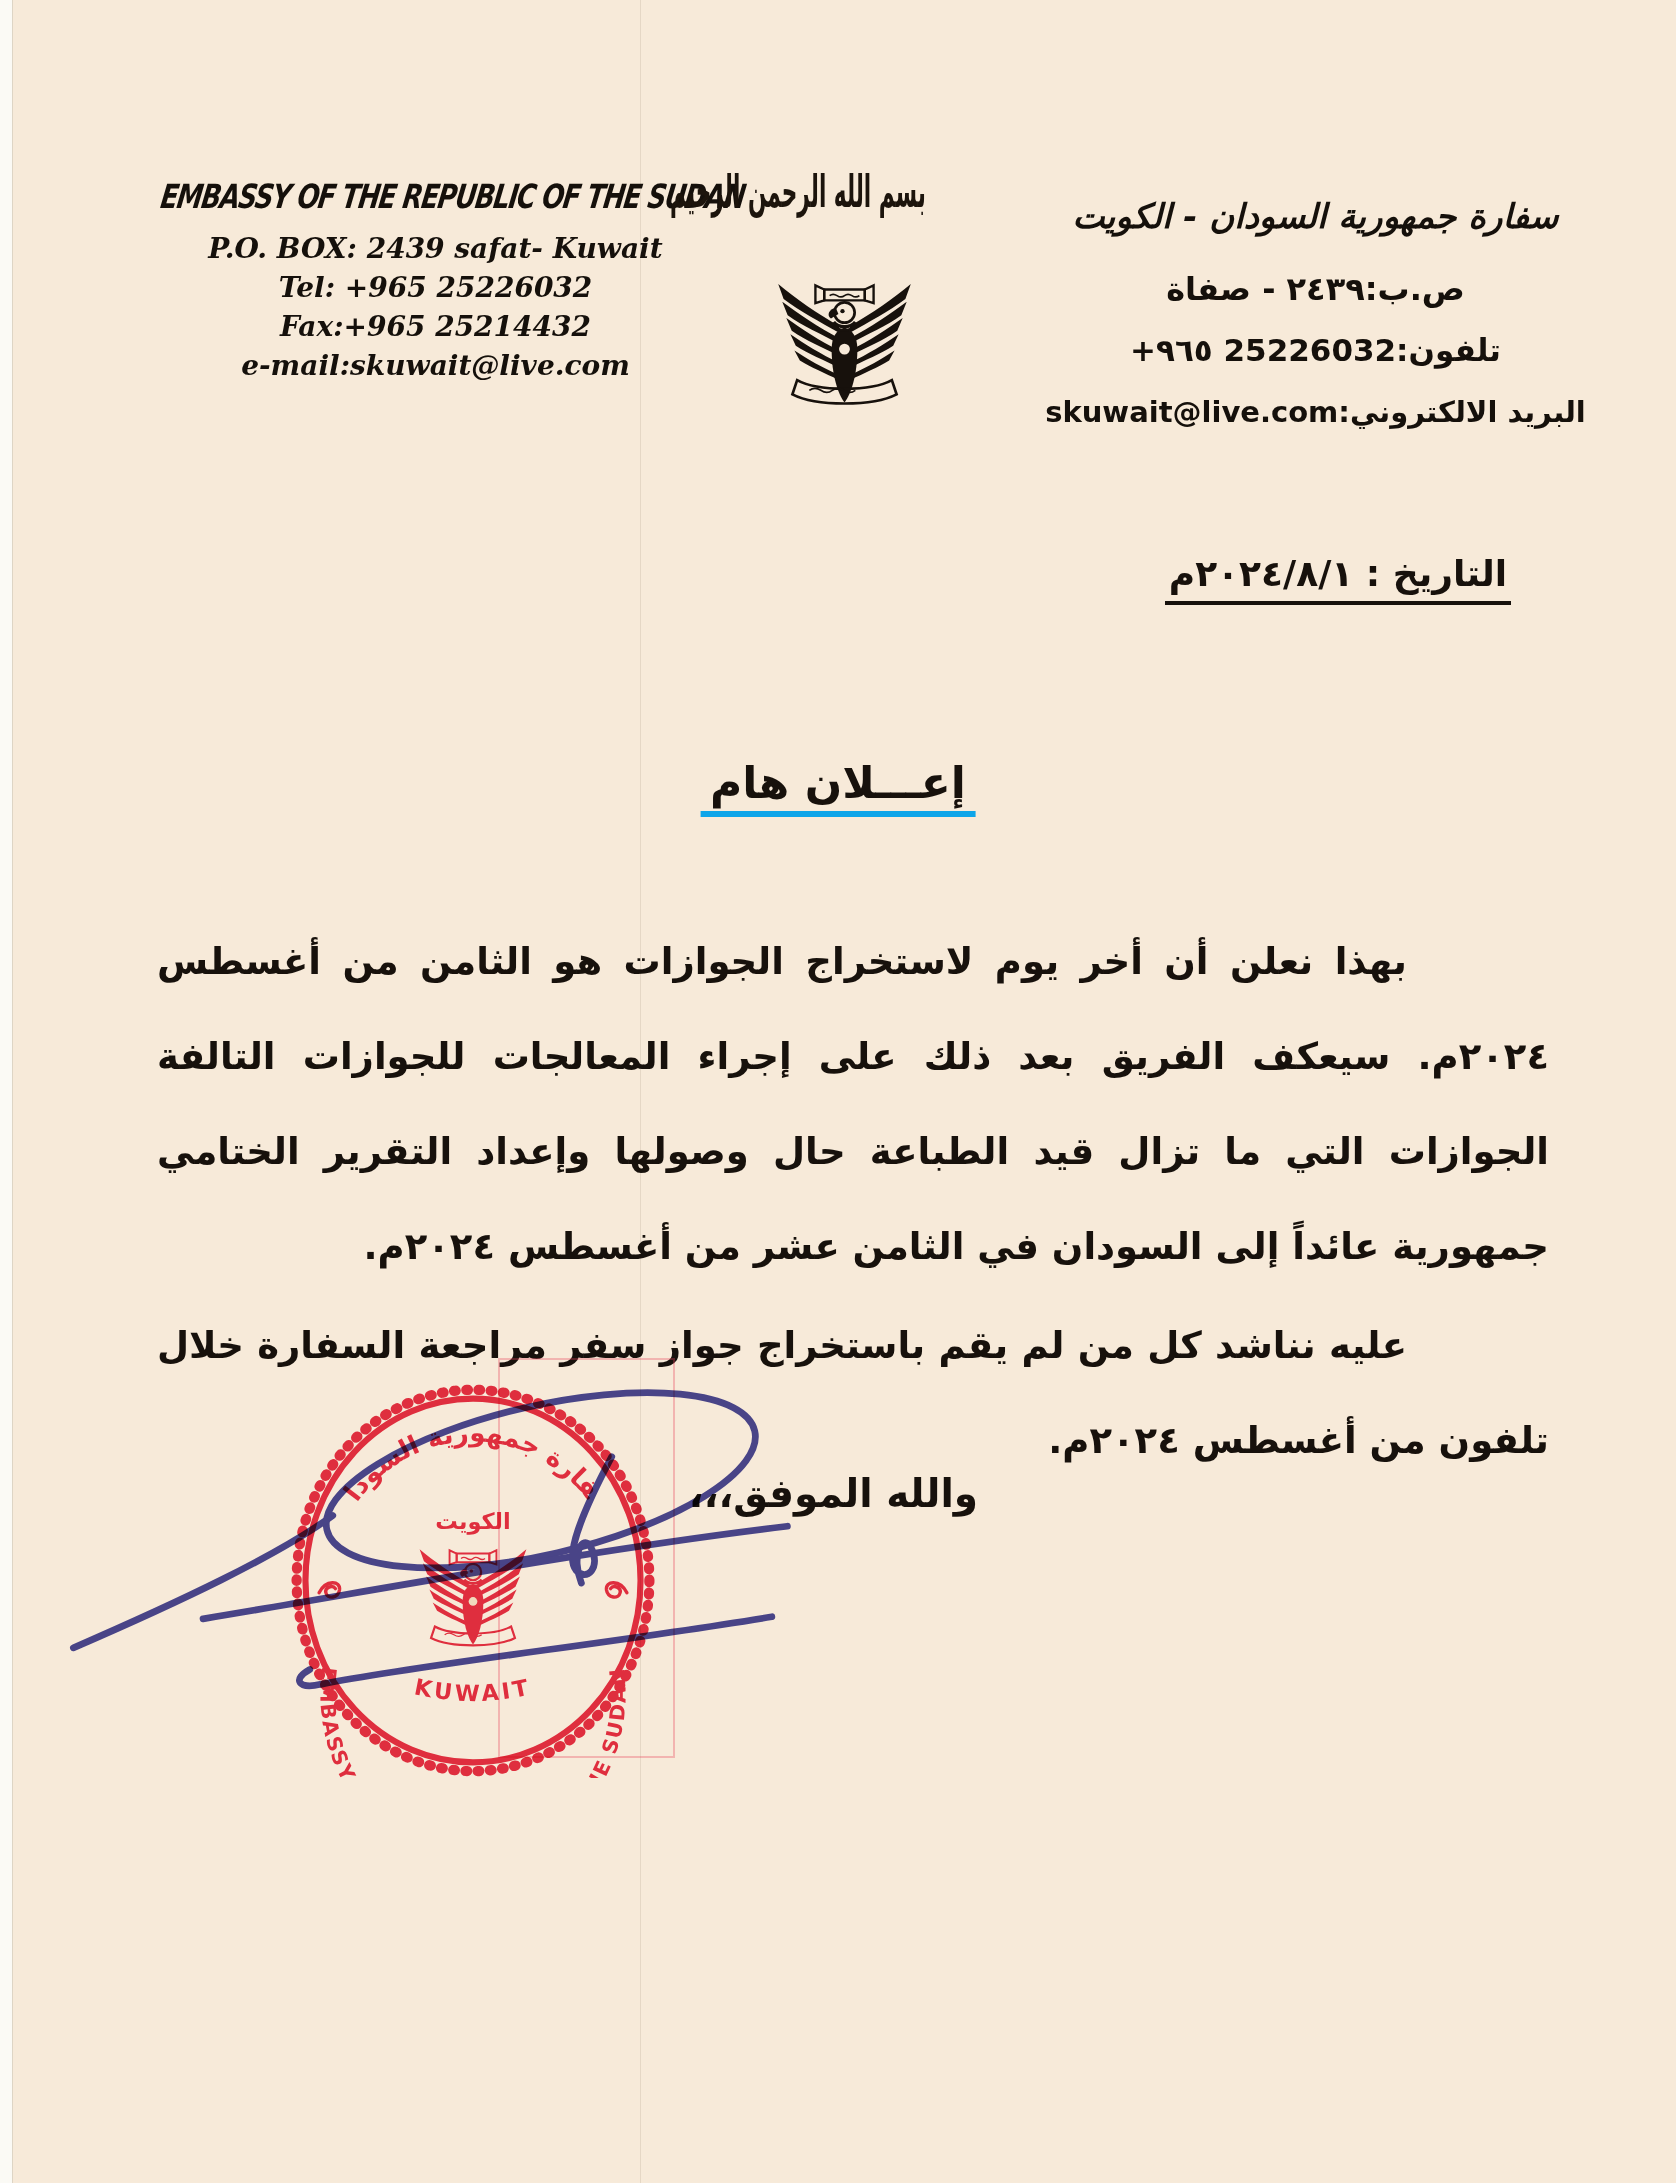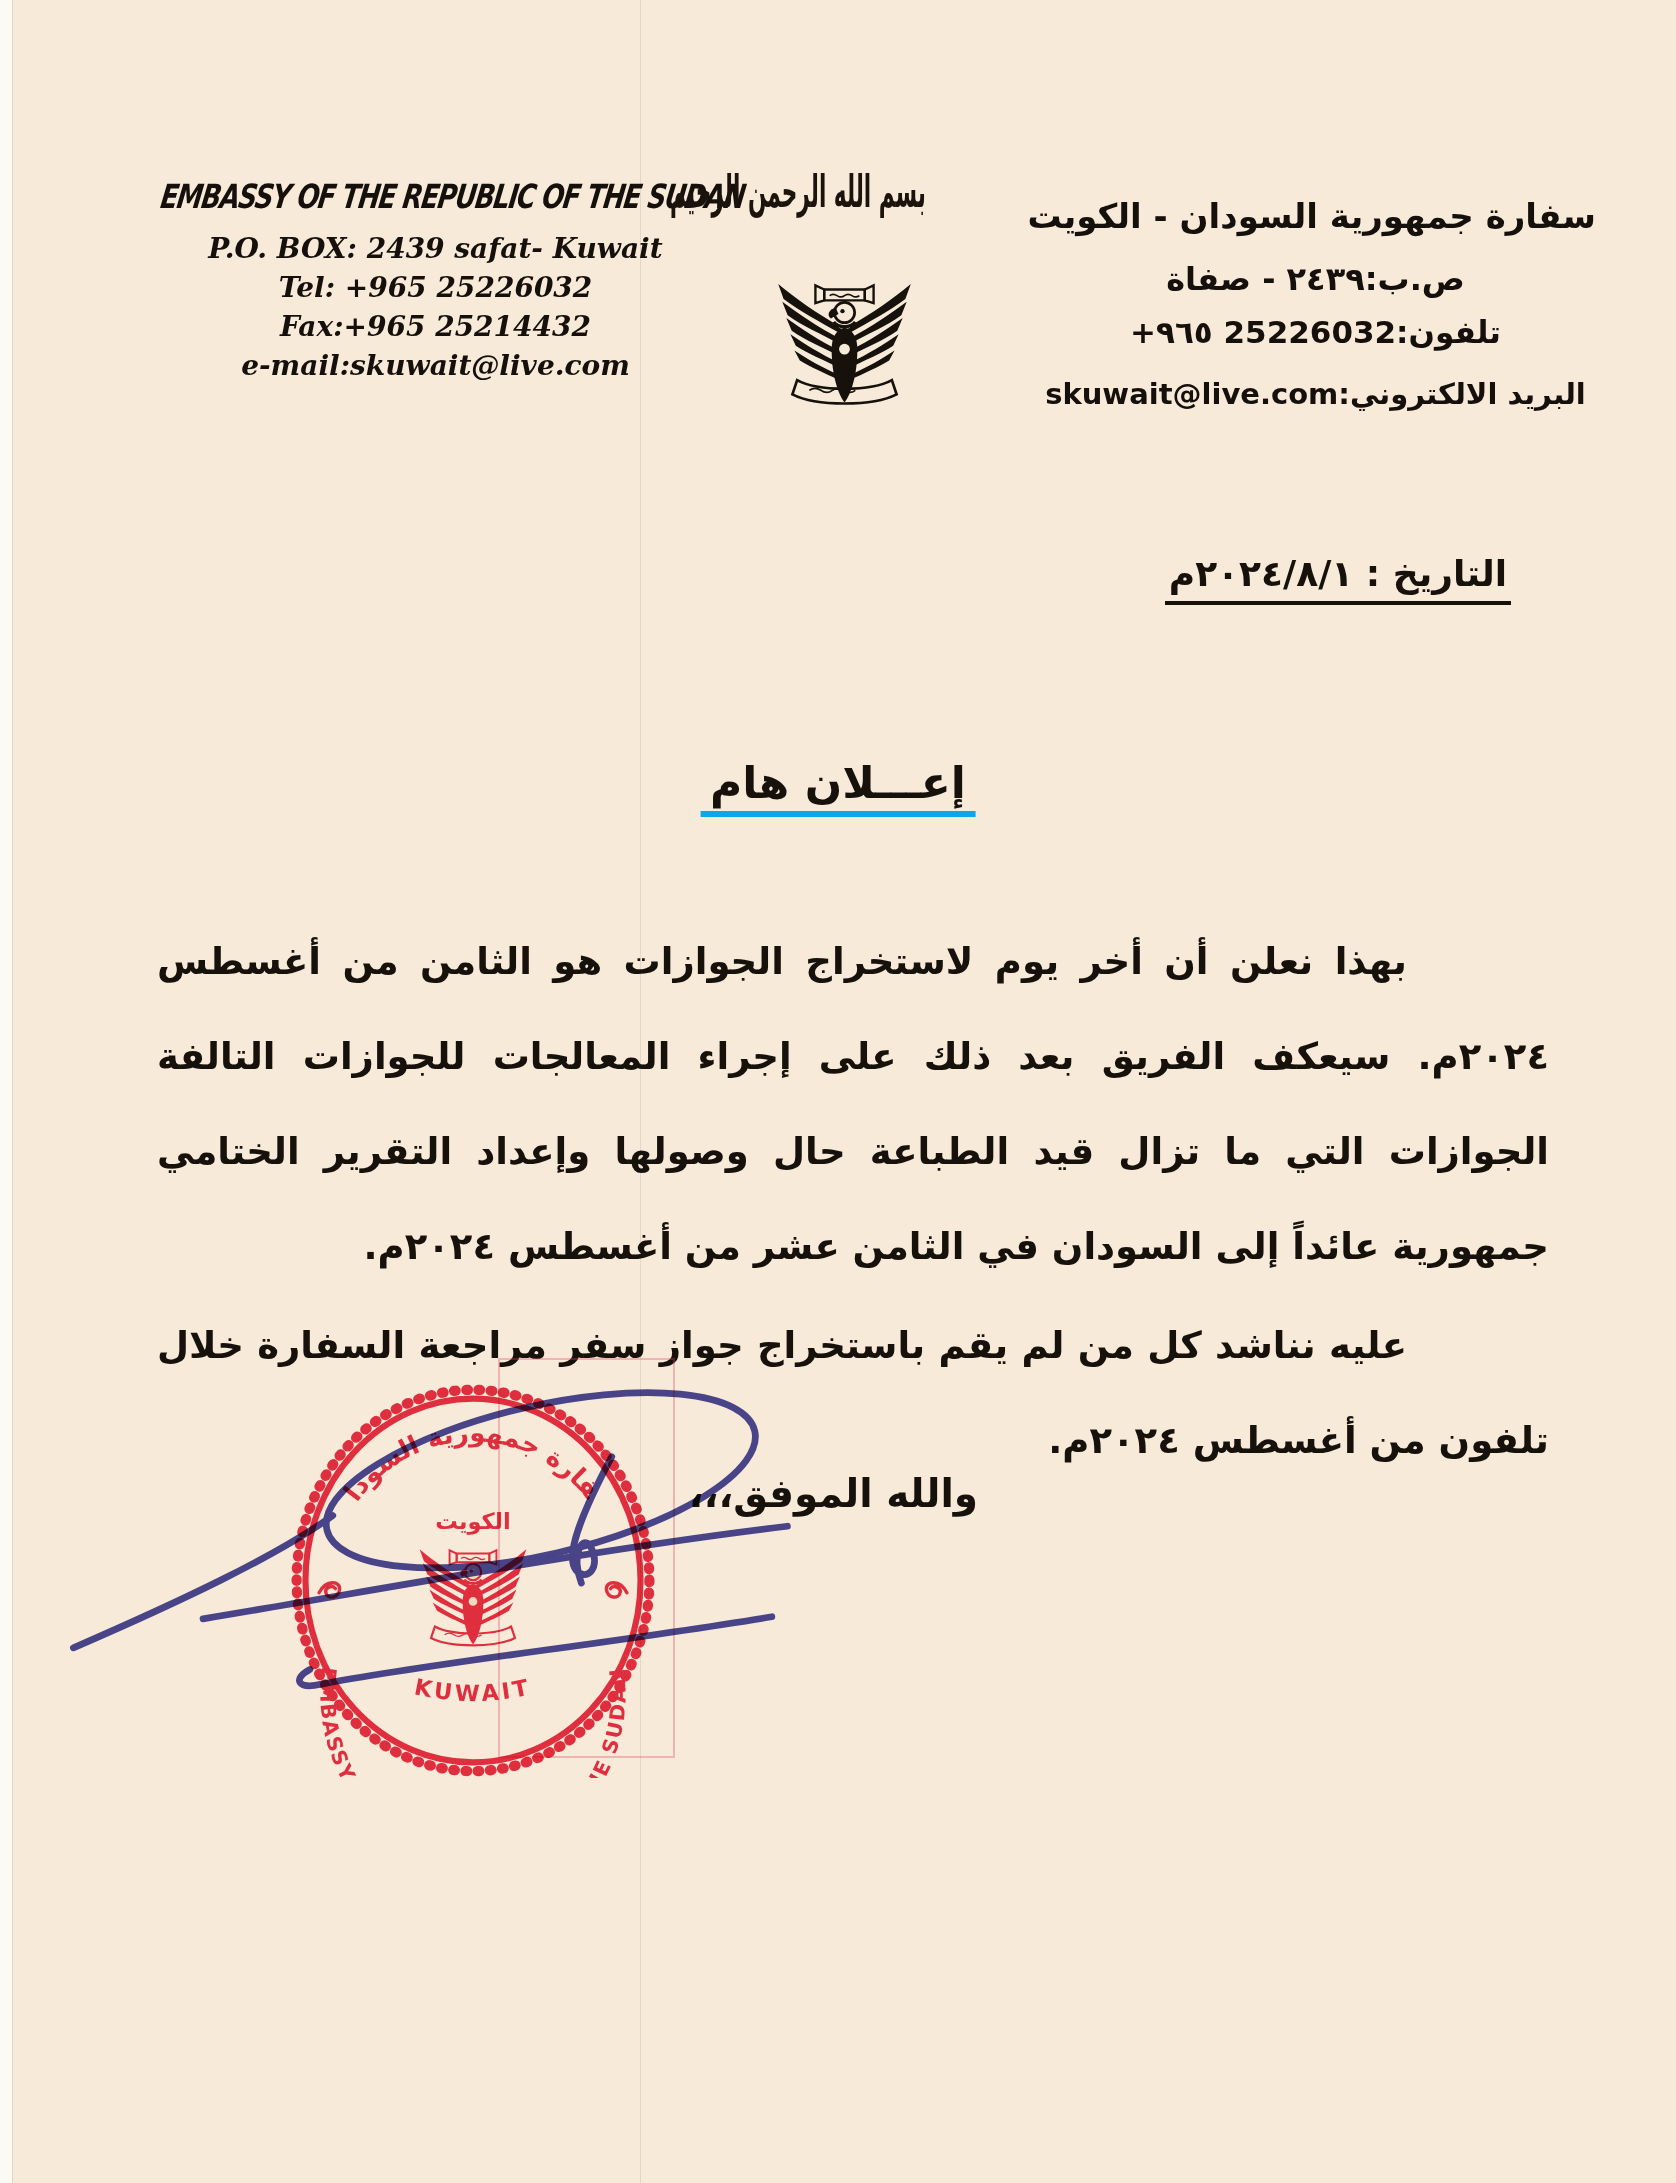--- a/index.html
+++ b/index.html
@@ -13,22 +13,22 @@
   .scan-strip{left:0;top:0;width:11.5px;height:2183px;background:#fbfaf5;border-right:1.4px solid #ded5c5;}
   .crease{left:640px;top:0;width:1.4px;height:2183px;background:rgba(120,100,80,0.14);}
   
   .en-header{left:161px;top:181px;width:549px;text-align:center;color:#15100b;}
   .en1{font:italic 700 26px "DejaVu Sans",sans-serif;letter-spacing:-1.4px;transform:skewX(-8deg) scaleY(1.28);transform-origin:center;white-space:nowrap;margin-bottom:17.6px;}
   .en-serif{font:italic 700 28px "DejaVu Serif",serif;line-height:39px;white-space:nowrap;}
   
   .bismillah{left:722px;top:165px;width:237px;text-align:center;font-weight:700;font-size:30px;white-space:nowrap;transform:scale(0.72,1.5);transform-origin:center top;color:#1c140c;}
   
   .ar-header{left:1035px;top:196px;width:561px;text-align:center;direction:rtl;font-weight:700;color:#15100b;}
-  .ar1{font-size:34px;margin-bottom:24px;white-space:nowrap;}
-  .ar2{font-size:32px;margin-bottom:16px;white-space:nowrap;}
+  .ar1{font-size:34px;margin-bottom:34px;white-space:nowrap;font-style:italic;}
+  .ar2{font-size:32px;margin-bottom:24px;white-space:nowrap;}
   .ar3{font-size:31px;margin-bottom:27px;white-space:nowrap;}
   .ar4{font-size:31px;margin-bottom:20px;white-space:nowrap;}
   .ar5{font-size:29px;white-space:nowrap;}
   
   .date-line{right:165px;top:553px;direction:rtl;font-weight:700;font-size:36px;border-bottom:4px solid #17110c;padding:0 4px 6.8px 4px;white-space:nowrap;}
   
   .doc-title{left:50%;top:757px;transform:translateX(-50%);direction:rtl;font-weight:700;font-size:44px;border-bottom:6px solid #0ea5e9;padding:0 9.5px 2.7px 9.5px;white-space:nowrap;}
   
   .body-par{left:157px;width:1392px;direction:rtl;font-weight:700;font-size:37px;color:#17110c;}
   .p1{top:914px;}

